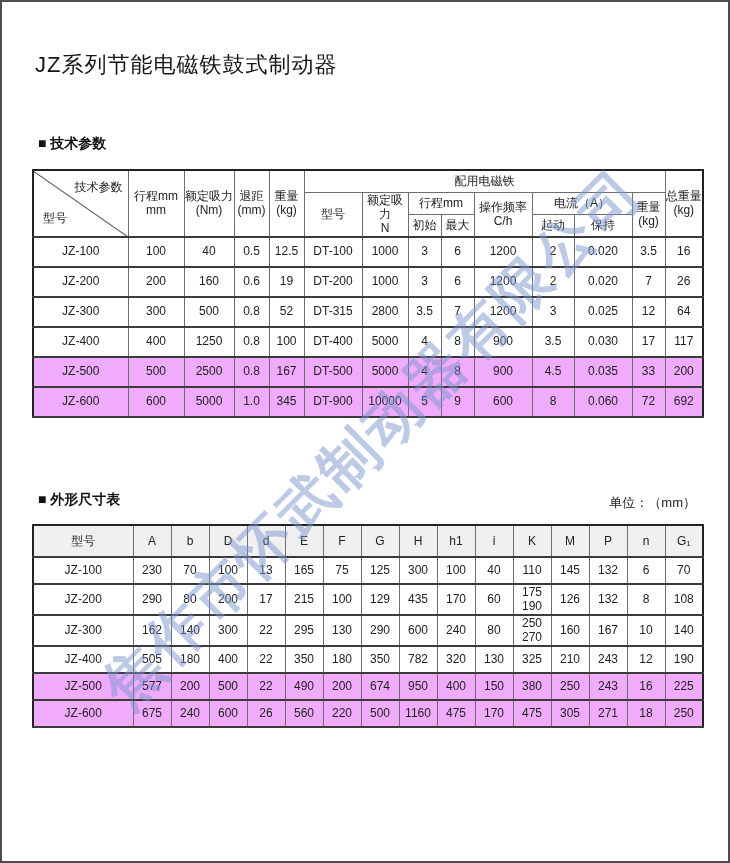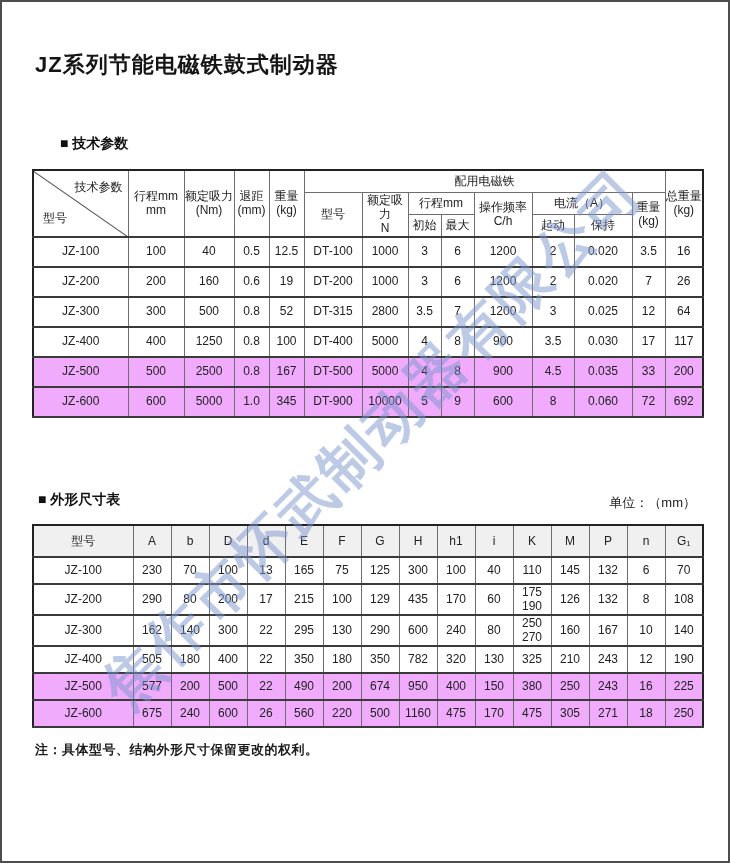--- a/index.html
+++ b/index.html
@@ -6,26 +6,26 @@
   body{font-family:"Liberation Sans","DejaVu Sans",sans-serif;}
   .page{
     position:relative;
     width:726px;height:859px;
     border:2px solid #4d4d4d;
     background:#ffffff;
     overflow:hidden;
   }
   .page-title{
     position:absolute;left:33px;top:48px;
-    font-size:22px;font-weight:bold;color:#151515;letter-spacing:1px;
+    font-size:22px;font-weight:normal;color:#151515;letter-spacing:1px;
   }
   .section-heading{
     position:absolute;font-size:14px;font-weight:bold;color:#111;
   }
-  .sec1{left:36px;top:133px;margin-left:22px;}
+  .sec1{left:36px;top:133px;}
   .sec2{left:36px;top:489px;}
   .unit-label{
     position:absolute;right:32px;top:492px;font-size:13px;color:#222;text-align:right;
   }
   .note{
     position:absolute;font-size:13px;font-weight:600;color:#1c1c1c;letter-spacing:0.5px;
   }
   .note1{left:19px;top:420px;}
   .note2{left:33px;top:739px;}
 
@@ -389,17 +389,16 @@
           <td>170</td>
           <td>475</td>
           <td>305</td>
           <td>271</td>
           <td>18</td>
           <td>250</td>
         </tr>
       </tbody>
   </table>
 
-  <div class="note note2">注：具体型号、结构外形尺寸保留更改的权利。</div>
 
   <div class="watermark">焦作市怀武制动器有限公司</div>
 
 </div>
 
 </body></html>

